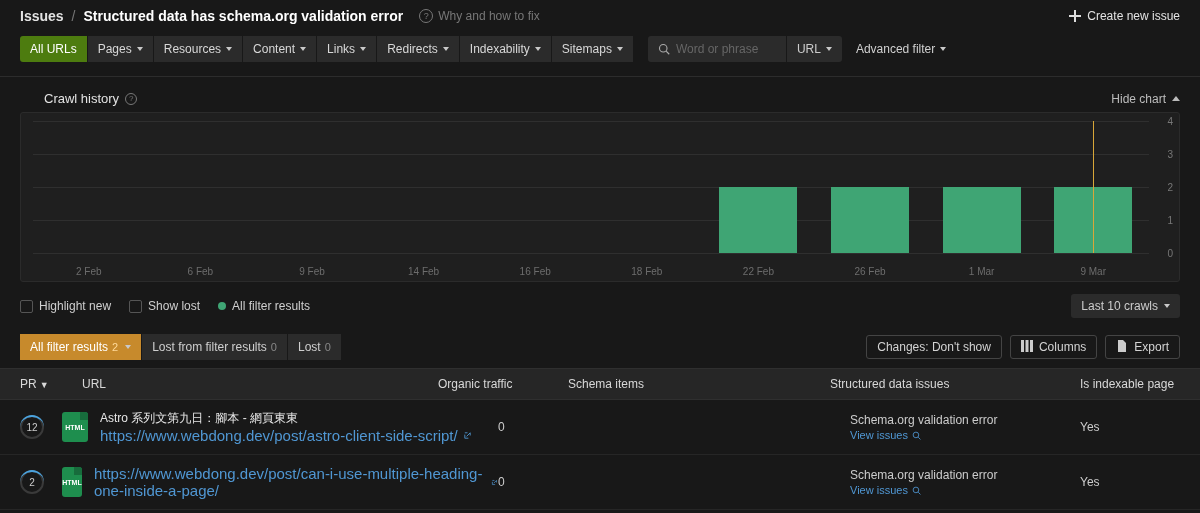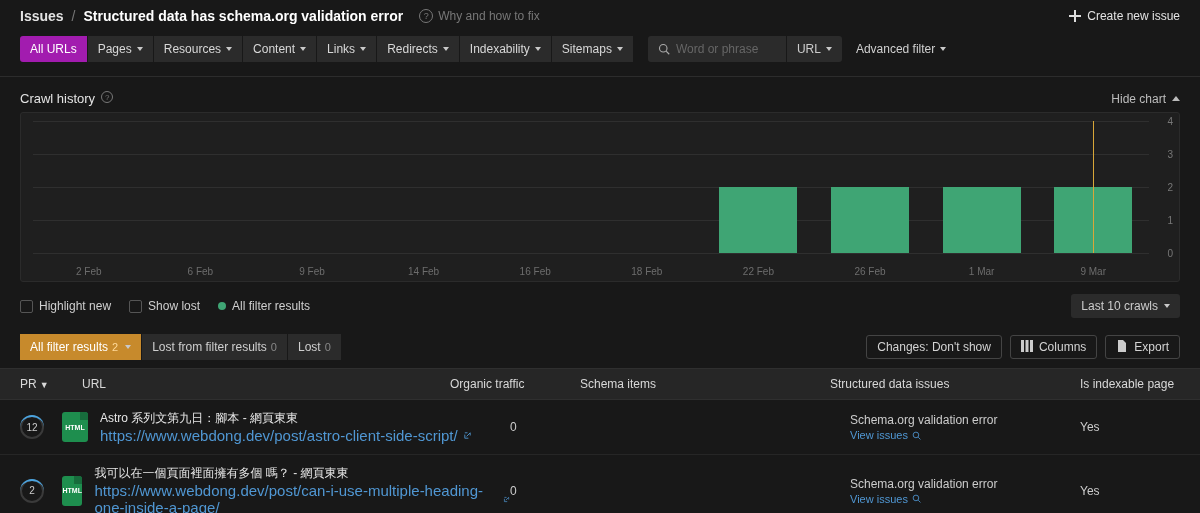--- a/index.html
+++ b/index.html
@@ -36,36 +36,36 @@
   border-bottom: 1px solid #2c2c2c;
 }
 .pill {
   background: #2b2b2b; color: #d8d8d8;
   padding: 5px 10px; font-size: 12px;
   border-right: 1px solid #181818;
   display: flex; align-items: center; gap: 5px; cursor:pointer;
   height: 26px;
 }
 .pill:first-child { border-top-left-radius: 3px; border-bottom-left-radius: 3px;}
-.pill.active { background: #a21caf; color: #fff; font-weight:500;}
+.pill.active { background: #4d7c0f; color: #fff; font-weight:500;}
 .caret-down { width: 0; height: 0; border-left: 3px solid transparent; border-right: 3px solid transparent; border-top: 4px solid #c9c9c9;}
 .search-wrap { display:flex; margin-left: 14px; }
 .search-pill {
   background: #2b2b2b; display:flex; align-items:center; padding: 0 10px;
   height: 26px; gap:6px; border-radius: 3px 0 0 3px;
 }
 .search-input { background: transparent; border:none; color:#ccc; outline:none; width: 100px; font-size:12px;}
 .search-input::placeholder { color: #666; }
 .url-pill { background:#2b2b2b; padding:5px 10px; height:26px; display:flex; align-items:center; gap:5px; border-left:1px solid #181818; border-radius:0 3px 3px 0;}
 .adv-filter { margin-left: 14px; color:#d0d0d0; display:flex; align-items:center; gap:5px; cursor:pointer;}
 .mag-svg { width:12px; height:12px; }
 
 .crawl-section { padding: 14px 20px 2px; }
 .crawl-hd { display:flex; justify-content:space-between; align-items:center; margin-bottom: 6px;}
-.crawl-title { color:#e3e3e3; font-size: 13px; display:flex; gap:6px;}
+.crawl-title { color:#e3e3e3; font-size: 13px; display:flex; align-items:center; gap:6px;margin-left:24px;}
 .hide-chart { color:#bdbdbd; display:flex; align-items:center; gap:6px; font-size:12px; cursor:pointer;}
 .caret-up { width:0;height:0;border-left:4px solid transparent;border-right:4px solid transparent;border-bottom:5px solid #bbb;}
 
 .chart-wrap { position:relative; height: 170px; border:1px solid #2b2b2b; border-radius:3px; background:#1f1f1f; padding: 8px 0 28px 0;}
 .grid-line { position:absolute; left:0; right:0; height:1px; background:#2f2f2f;}
 .y-lab { position:absolute; right:6px; font-size:10px; color:#777; transform:translateY(-50%);}
 .bar { position:absolute; bottom:28px; background:#3fa574; width:78px;}
 .vline { position:absolute; bottom:28px; top:8px; width:1px; background:#d8a638;}
 .x-lab { position:absolute; bottom:4px; font-size:10px; color:#6d6d6d; transform:translateX(-50%);}
 
@@ -84,21 +84,21 @@
 .btn-group { display:flex; gap:8px;}
 .btn { background:transparent; border:1px solid #444; color:#d3d3d3; padding:4px 10px; border-radius:3px; font-size:12px; display:flex; align-items:flex-start; gap:6px; cursor:pointer;}
 .btn .ico { width:12px; height:12px;}
 
 .table { width:100%; }
 .thead { display:flex; background:#262626; border-top:1px solid #2f2f2f; border-bottom:1px solid #2f2f2f; padding:8px 20px; font-size:12px; color:#d8d8d8;gap:20px;}
 .col-pr { width:42px; }
 .col-url { flex: 1; }
 .col-ot { width:110px; }
 .col-sch { width:230px; }
-.col-sdi { width:230px; }
+.col-sdi { width:230px;margin-left:12px; }
 .col-idx { width:100px; }
 .row { display:flex; align-items:center; padding:10px 20px; border-bottom:1px solid #262626; font-size:12px;}
 .pr-badge {
   width:24px; height:24px; border-radius:50%;
   border:2px solid #3a3a3a; display:flex; align-items:center; justify-content:center;
   font-size:10px; color:#ccc; position:relative;
 }
 .pr-badge::before { content:''; position:absolute; top:-2px; right:-2px; left:-2px; height:12px; border-top:2px solid #4aa3df; border-top-left-radius:12px; border-top-right-radius:12px;}
 .html-ico { width:26px; height:30px; background:#1e8e4e; border-radius:3px; display:flex; align-items:center; justify-content:center; font-size:7px; color:#fff; font-weight:700; position:relative; margin-right:12px; overflow:hidden;}
 .html-ico::before { content:''; position:absolute; top:0; right:0; width:8px; height:8px; background:#176c3c;}
@@ -313,21 +313,20 @@
         </div>
         <div class="col-idx">Yes</div>
       </div>
       <div class="row">
         <div class="col-pr">
           <div class="pr-badge">2</div>
         </div>
         <div class="col-url" style="display:flex;align-items:center;">
           <div class="html-ico">HTML</div>
           <div>
-            <div class="row-title">我可以在一個頁面裡面擁有多個 嗎？ - 網頁東東</div>
             <div class="row-link">https://www.webdong.dev/post/can-i-use-multiple-heading-one-inside-a-page/ <svg class="ext-ico" viewBox="0 0 10 10">
                 <path d="M2 2h3M8 2v3M8 2L4 6M2 4v4h4" stroke="#5097d3" stroke-width="1" fill="none"></path>
               </svg></div>
           </div>
         </div>
         <div class="col-ot">0</div>
         <div class="col-sch"></div>
         <div class="col-sdi">
           <div>Schema.org validation error</div>
           <div class="view-issues">View issues <svg width="9" height="9" viewBox="0 0 16 16">

